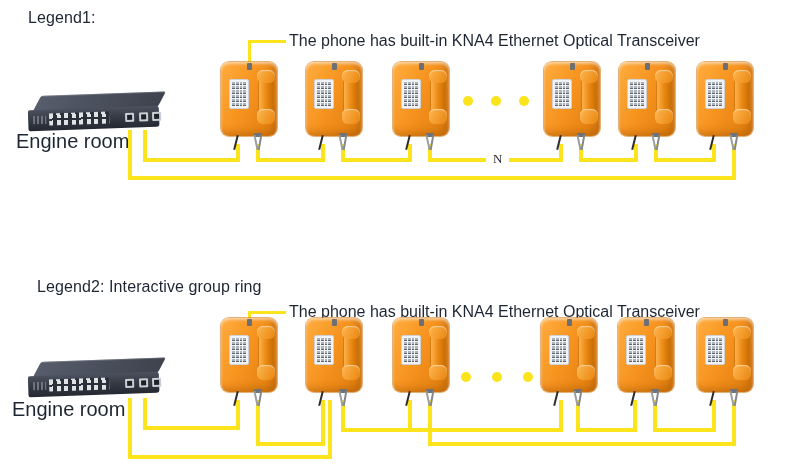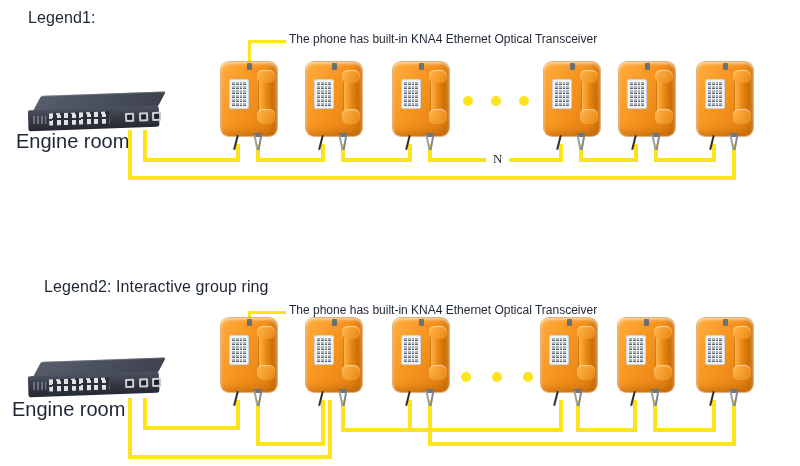--- a/index.html
+++ b/index.html
@@ -11,21 +11,21 @@
     --switch-top:#4C525F;
     --port-light:#DFE3E6;
     --text:#1E2633;
   }
   html,body{margin:0;padding:0;background:#fff;}
   .canvas{
     position:relative;width:800px;height:466px;background:#fff;overflow:hidden;
     font-family:"Liberation Sans",sans-serif;color:var(--text);
   }
   .title{position:absolute;font-size:16px;letter-spacing:.1px;}
-  .callout-text{position:absolute;font-size:12px;white-space:nowrap;text-align:right;}
+  .callout-text{position:absolute;font-size:16px;white-space:nowrap;text-align:right;}
   .engine-label{position:absolute;font-size:20px;}
   .nlabel{
     position:absolute;background:#fff;padding:0 7px;font-family:"Liberation Serif",serif;
     font-size:13px;color:#2a2a2a;line-height:14px;
   }
   .wire{position:absolute;background:var(--cable-yellow);}
   .dot{position:absolute;width:10px;height:10px;border-radius:50%;background:var(--cable-yellow);}
 
   
   .phone{position:absolute;width:56px;height:74px;}
@@ -340,21 +340,21 @@
           <i></i>
           <i></i>
         </div>
       </div>
       <div class="dot" style="left: 463px; top: 96px;"></div>
       <div class="dot" style="left: 491px; top: 96px;"></div>
       <div class="dot" style="left: 519px; top: 96px;"></div>
     </div>
   <div class="nlabel" style="left:486px;top:152px">N</div>
 
-  <div class="title" style="left:44px;top:278px">Legend2: Interactive group ring</div>
+  <div class="title" style="left:37px;top:278px">Legend2: Interactive group ring</div>
   <div class="callout-text" style="left:289px;top:303px">The phone has built-in KNA4 Ethernet Optical Transceiver</div>
 
   <div class="sw" style="left:28px;top:360px">
     <div class="sw-top"></div>
     <div class="sw-front">
       <div class="sw-leds"></div>
       <div class="sw-ports16"></div>
       <div class="sw-uplink" style="left:97px"></div>
       <div class="sw-uplink" style="left:111px"></div>
       <div class="sw-uplink" style="left:124px"></div>

